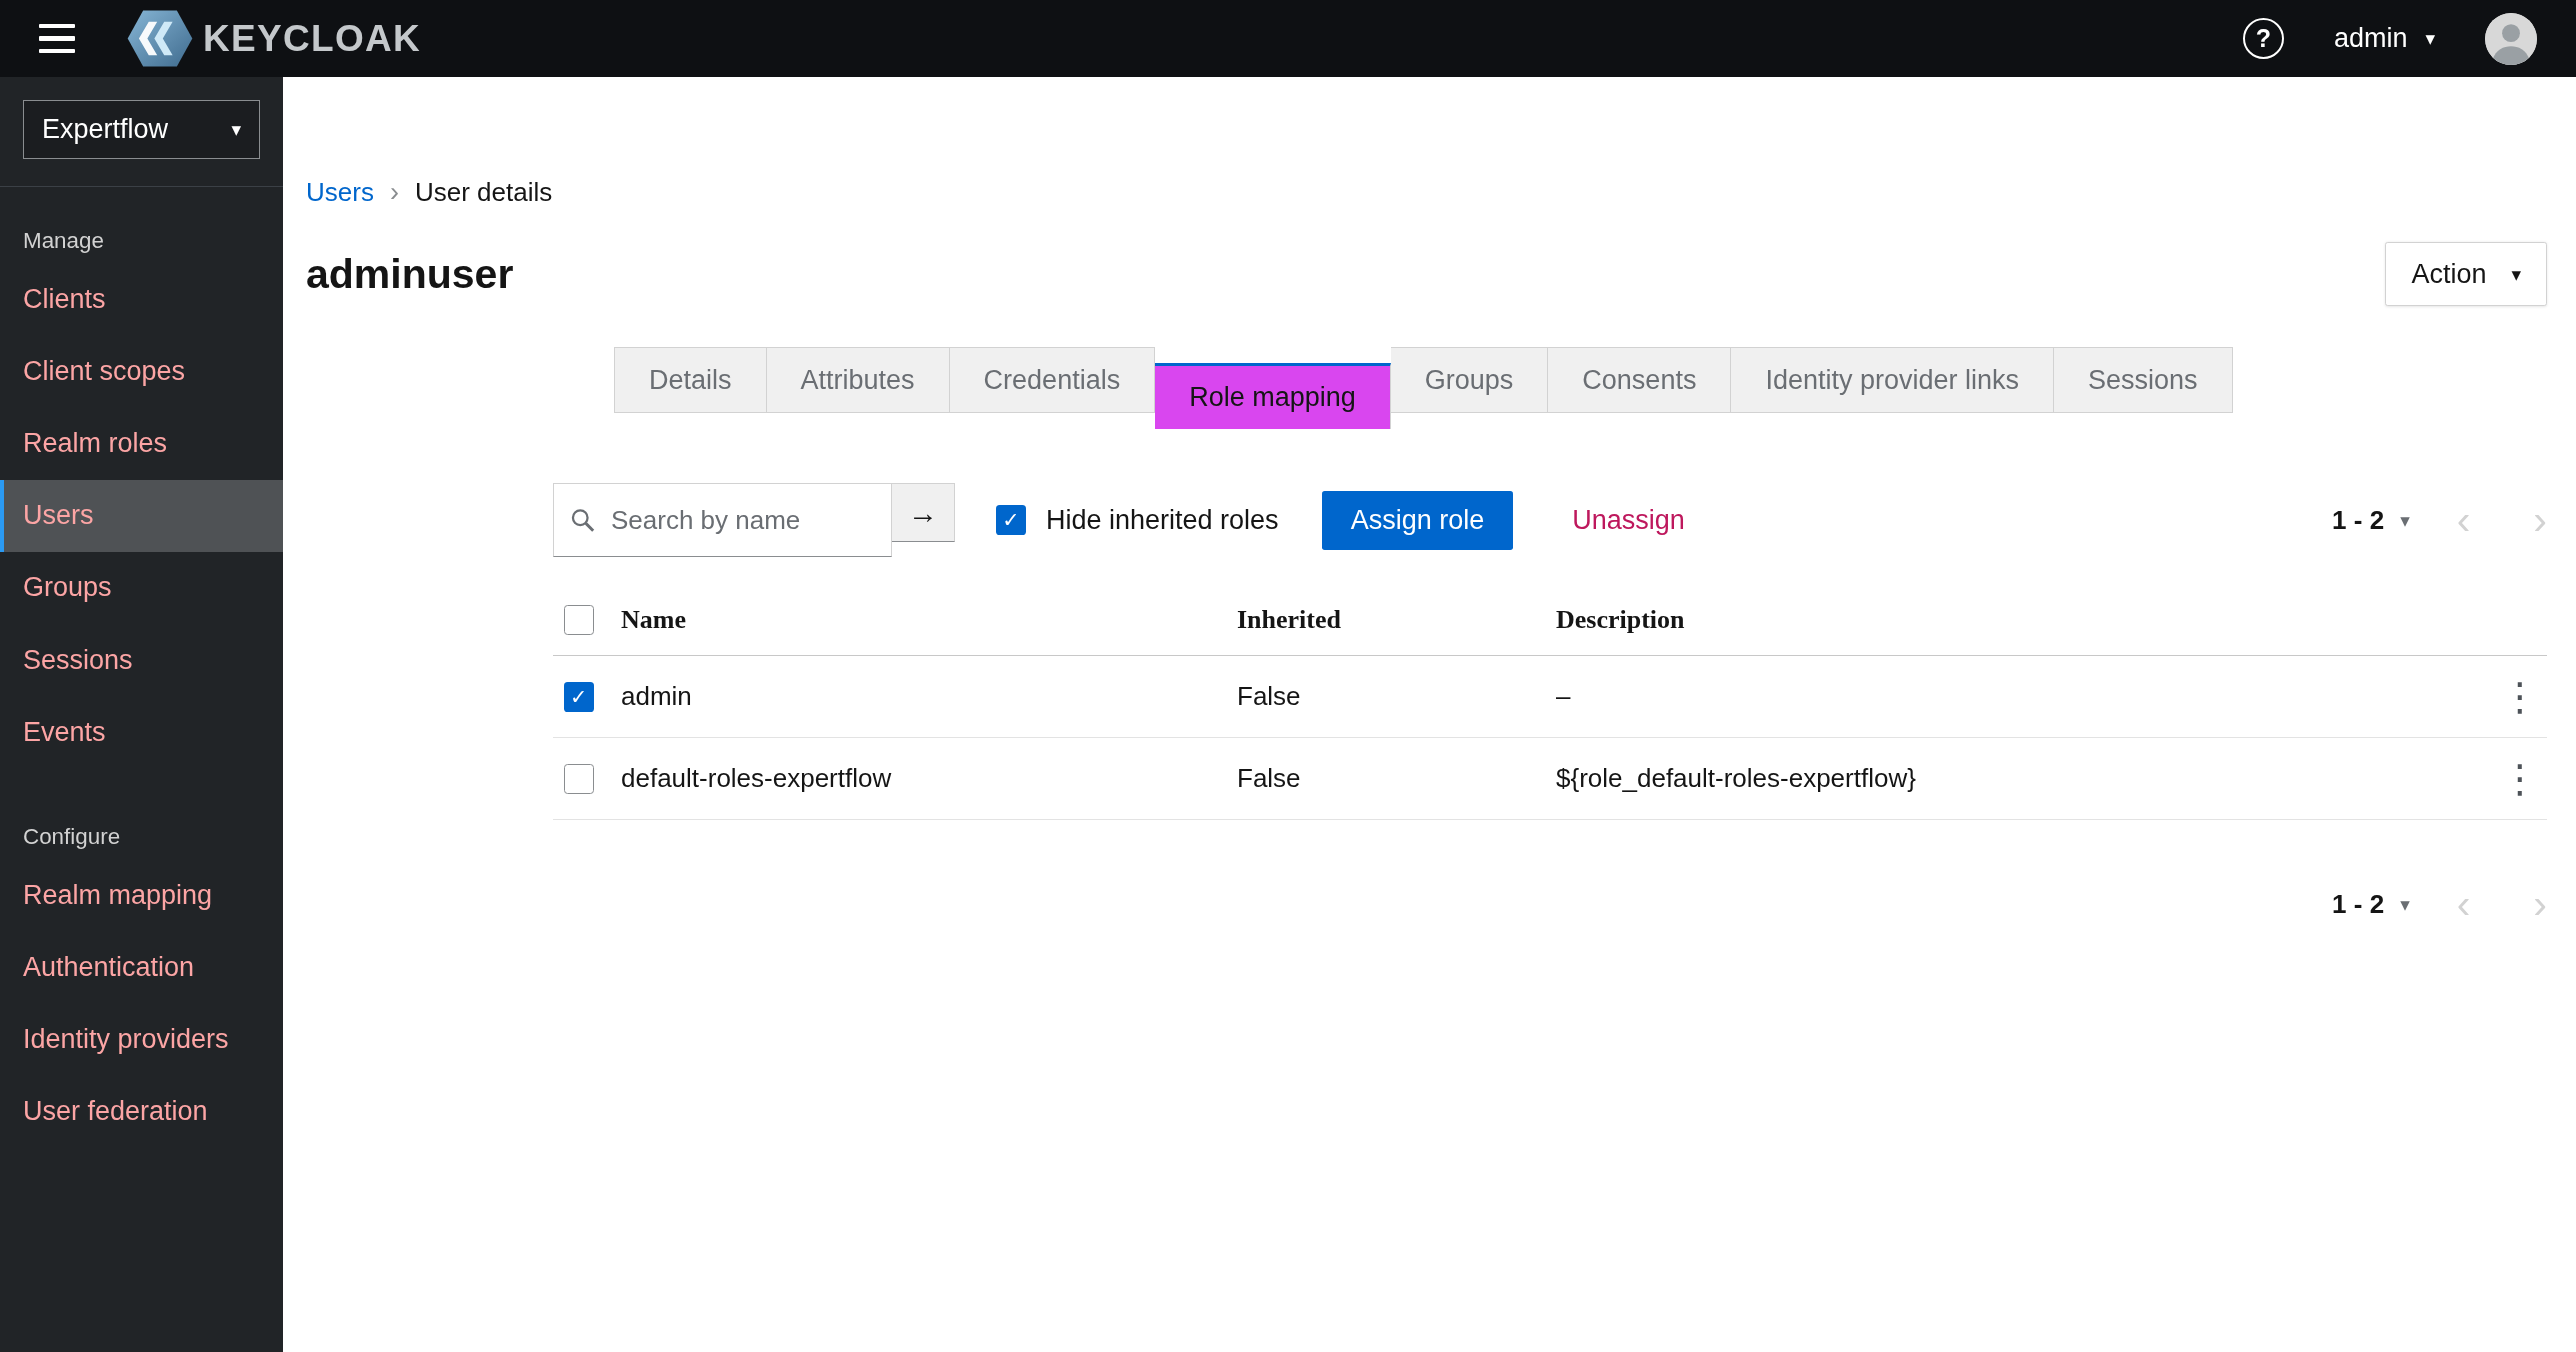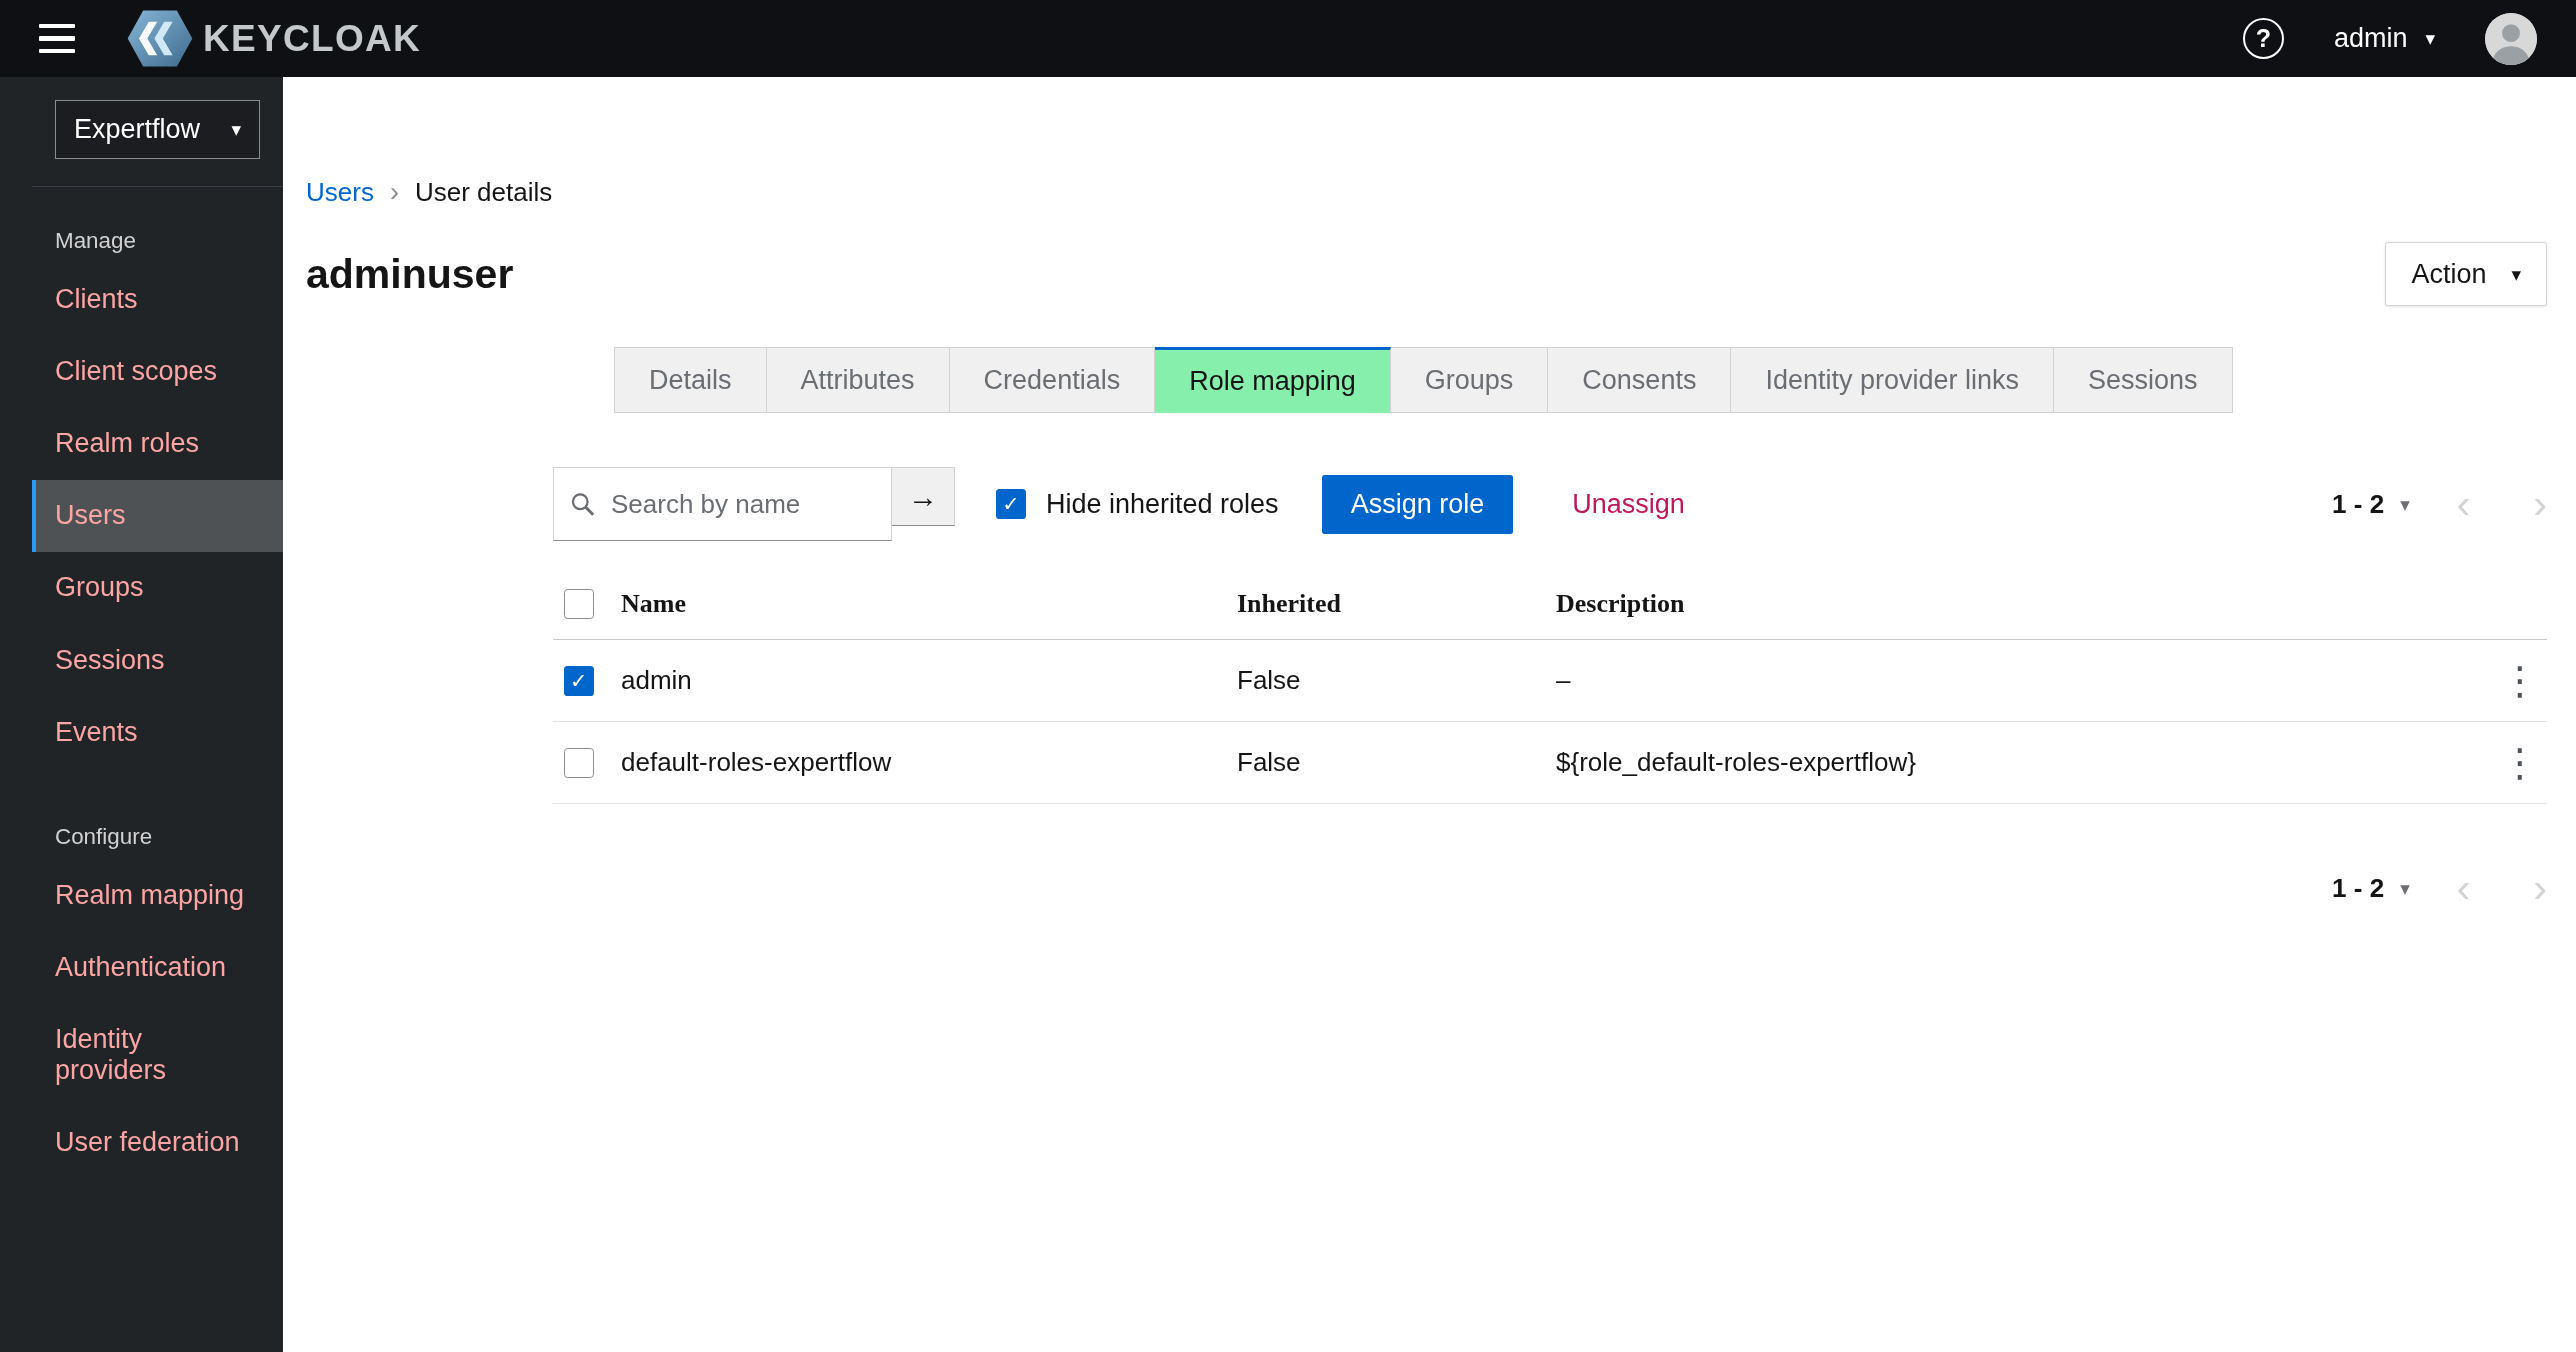--- a/index.html
+++ b/index.html
@@ -16,21 +16,21 @@
   .help-circle { width: 41px; height: 41px; border: 2.7px solid #fff; border-radius: 50%; color: #fff;
     display: flex; align-items: center; justify-content: center; font-size: 25px; font-weight: 700; cursor: pointer; }
   .user-menu { color: #fff; font-size: 27px; display: flex; align-items: center; gap: 18px; cursor: pointer; }
   .caret { font-size: 19px; line-height: 1; }
   .avatar { width: 52px; height: 52px; border-radius: 50%; overflow: hidden; cursor: pointer; background: #d8d8d8; }
 
   
   .shell { display: flex; height: 1275px; }
 
   
-  .sidebar { width: 283px; flex-shrink: 0; background: #212427; padding-left: 32px; }
+  .sidebar { width: 283px; flex-shrink: 0; background: #212427; }
   .realm-area { padding: 23px 23px 27px; border-bottom: 0.9px solid #3b4046; }
   .realm-box { height: 59px; border: 0.9px solid #8a8d90; background: #1b1d20; display: flex; align-items: center;
     justify-content: space-between; padding: 0 18px; color: #fff; font-size: 27px; cursor: pointer; }
   .nav-section-title { margin-top: 41px; margin-bottom: 9px; padding: 0 23px; color: #d2d2d2; font-size: 22.4px; }
   .nav-item { padding: 20.6px 23px 20.6px 19px; border-left: 4.5px solid transparent; font-size: 27px; color: #fca5a5; cursor: pointer; }
   .nav-item.selected { background: #4f5255; border-left-color: #2b9af3; }
 
   
   .main { flex: 1; background: #fff; padding: 0 29px 0 23px; }
   .breadcrumb { margin-top: 100px; display: flex; align-items: center; gap: 16px; font-size: 26px; }
@@ -42,21 +42,21 @@
   .page-title { font-size: 41px; font-weight: 600; color: #151515; }
   .action-btn { display: flex; align-items: center; gap: 25px; height: 64px; padding: 0 25px; background: #fff;
     border: 0.9px solid #d2d2d2; border-radius: 2.7px; box-shadow: 0 0.9px 2.7px rgba(0,0,0,0.1);
     font-size: 27px; color: #151515; cursor: pointer; font-family: inherit; }
   .action-btn .caret { color: #151515; }
 
   .tabs { display: flex; margin-left: 308px; margin-top: 41px; }
   .tab { height: 66px; display: flex; align-items: center; padding: 0 34px; font-size: 27px;
     background: #f0f0f0; color: #6a6e73; border: 0.9px solid #d2d2d2; border-left: none; cursor: pointer; }
   .tab:first-child { border-left: 0.9px solid #d2d2d2; }
-  .tab.active { background: #86efac; color: #151515; border-top: 3.6px solid #0066cc; border-bottom: none; }
+  .tab.active { background: #d946ef; color: #151515; border-top: 3.6px solid #0066cc; border-bottom: none; margin-top: 16px; }
 
   .panel { margin-left: 247px; margin-top: 54px; }
   .toolbar { display: flex; align-items: center; }
   .search-group { display: flex; }
   .search-wrap { position: relative; }
   .search-input { height: 74px; width: 339px; border: 0.9px solid #d2d2d2; border-bottom-color: #8a8d90;
     padding: 0 14.3px 0 57px; font-size: 26px; color: #000000; outline: none; font-family: inherit; }
   .search-input::placeholder { color: #6a6e73; }
   .search-icon { position: absolute; left: 16px; top: 50%; transform: translateY(-50%); display: flex; }
   .search-btn { width: 63px; height: 59px; background: #f0f0f0; border: 0.9px solid #d2d2d2; border-left: none;

